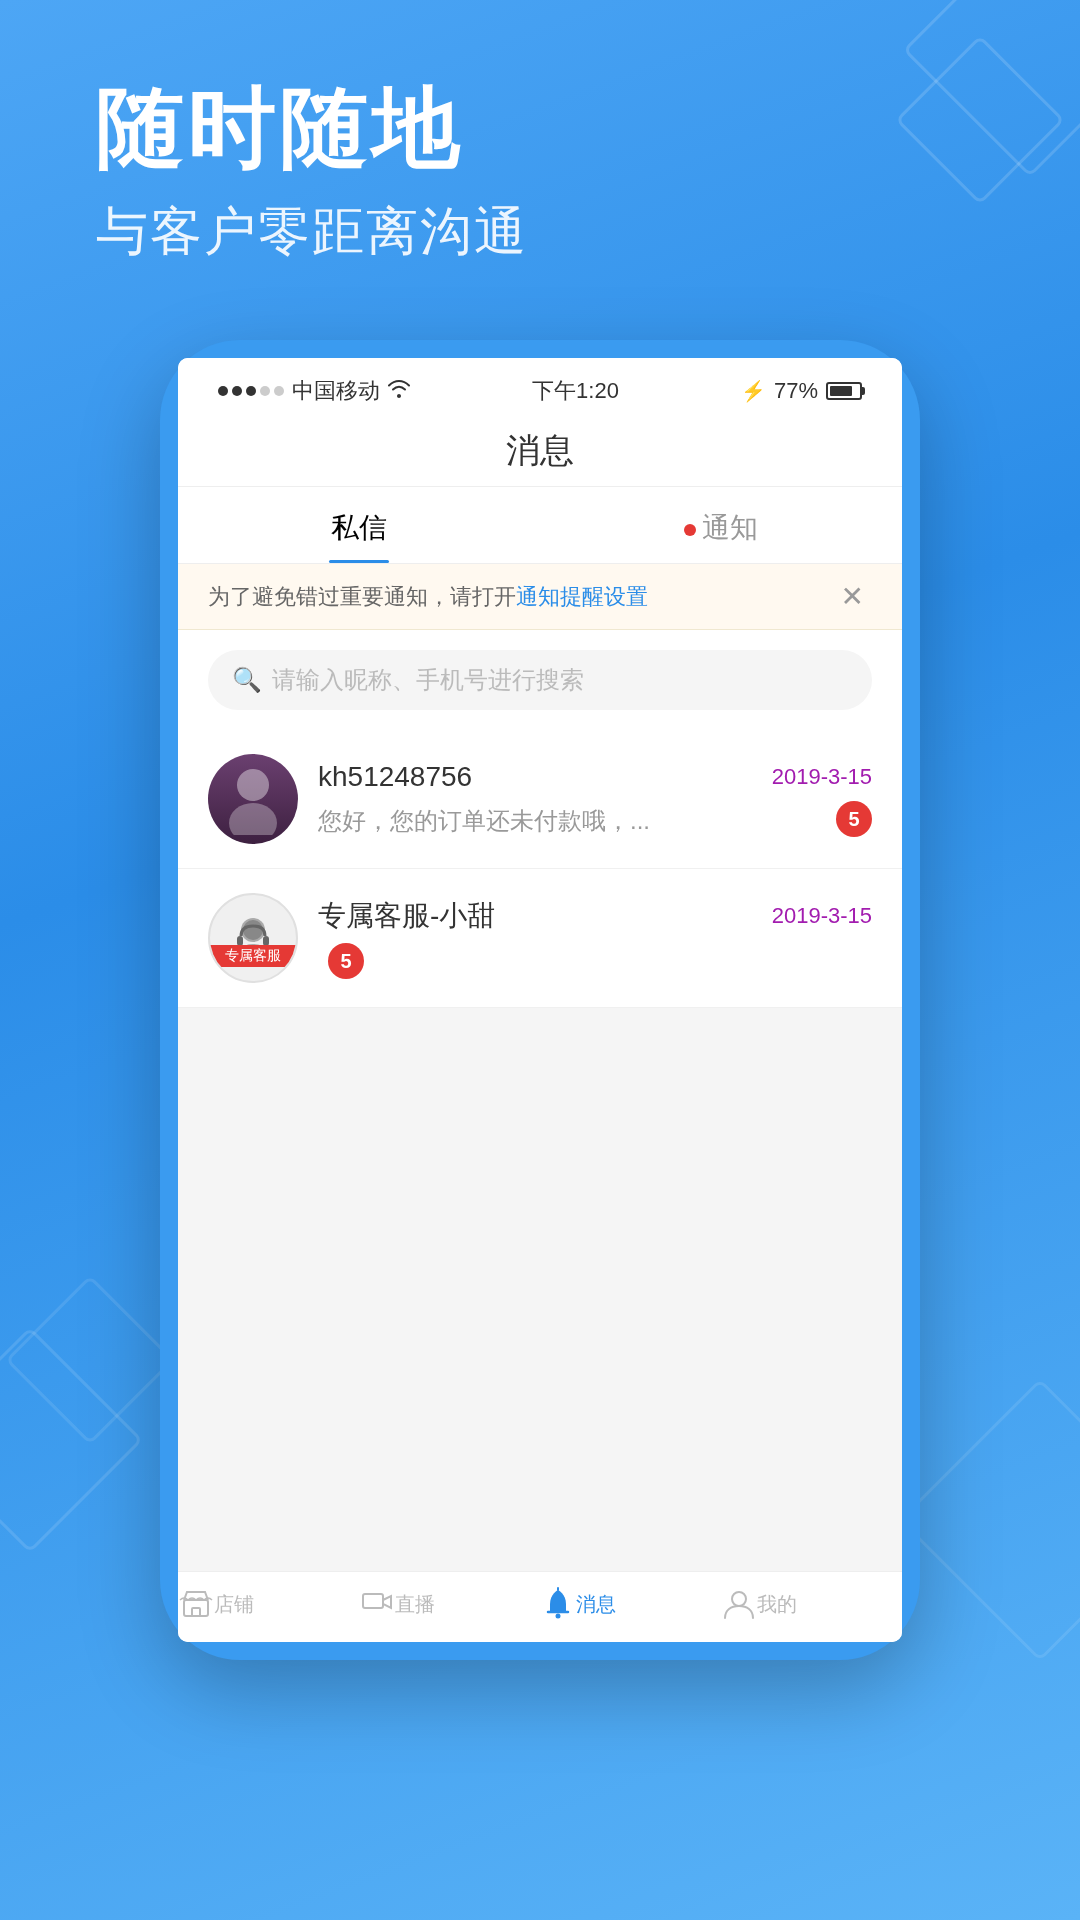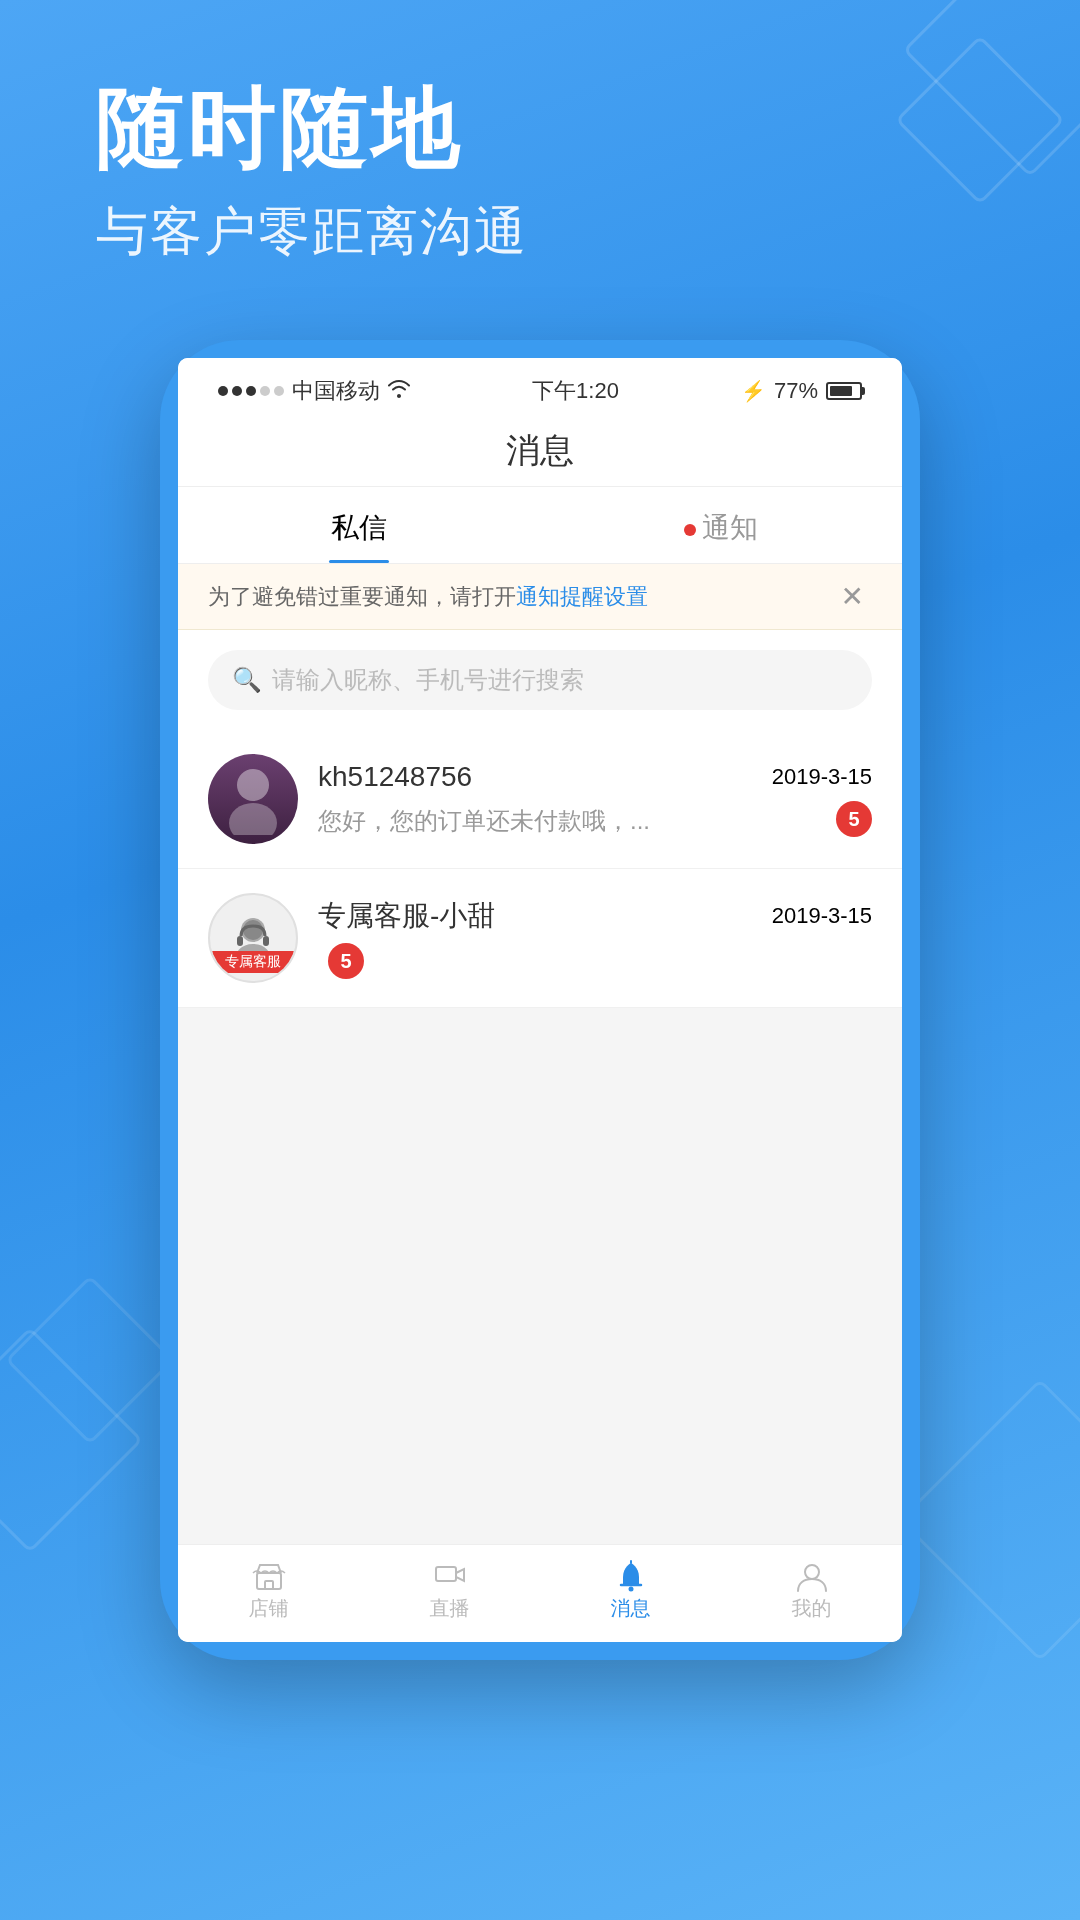--- a/index.html
+++ b/index.html
@@ -310,21 +310,21 @@
       background: #f0f0f0;
       border: 2px solid #e0e0e0;
       display: flex;
       align-items: center;
       justify-content: center;
       position: relative;
     }
 
     .service-badge {
       position: absolute;
-      bottom: 8px;
+      bottom: 14px;
       left: 0;
       right: 0;
       background: #e53935;
       color: white;
       font-size: 14px;
       text-align: center;
       padding: 2px 0;
       font-weight: 500;
     }
 
@@ -341,21 +341,21 @@
     }
 
     .msg-name {
       font-size: 28px;
       font-weight: 500;
       color: #333;
     }
 
     .msg-time {
       font-size: 22px;
-      color: #000000;
+      color: #a21caf;
     }
 
     .msg-bottom {
       display: flex;
       align-items: flex-end;
       justify-content: space-between;
     }
 
     .msg-preview {
       font-size: 24px;
@@ -386,21 +386,21 @@
       background: white;
       border-top: 1px solid #eee;
       display: flex;
       padding: 14px 0 20px;
       flex-shrink: 0;
     }
 
     .nav-item {
       flex: 1;
       display: flex;
-      flex-direction: column;
+      flex-direction: row;
       align-items: center;
       cursor: pointer;
     }
 
     .nav-label {
       font-size: 20px;
       color: #bbb;
     }
     .nav-label.active {
       color: #2b8de8;

